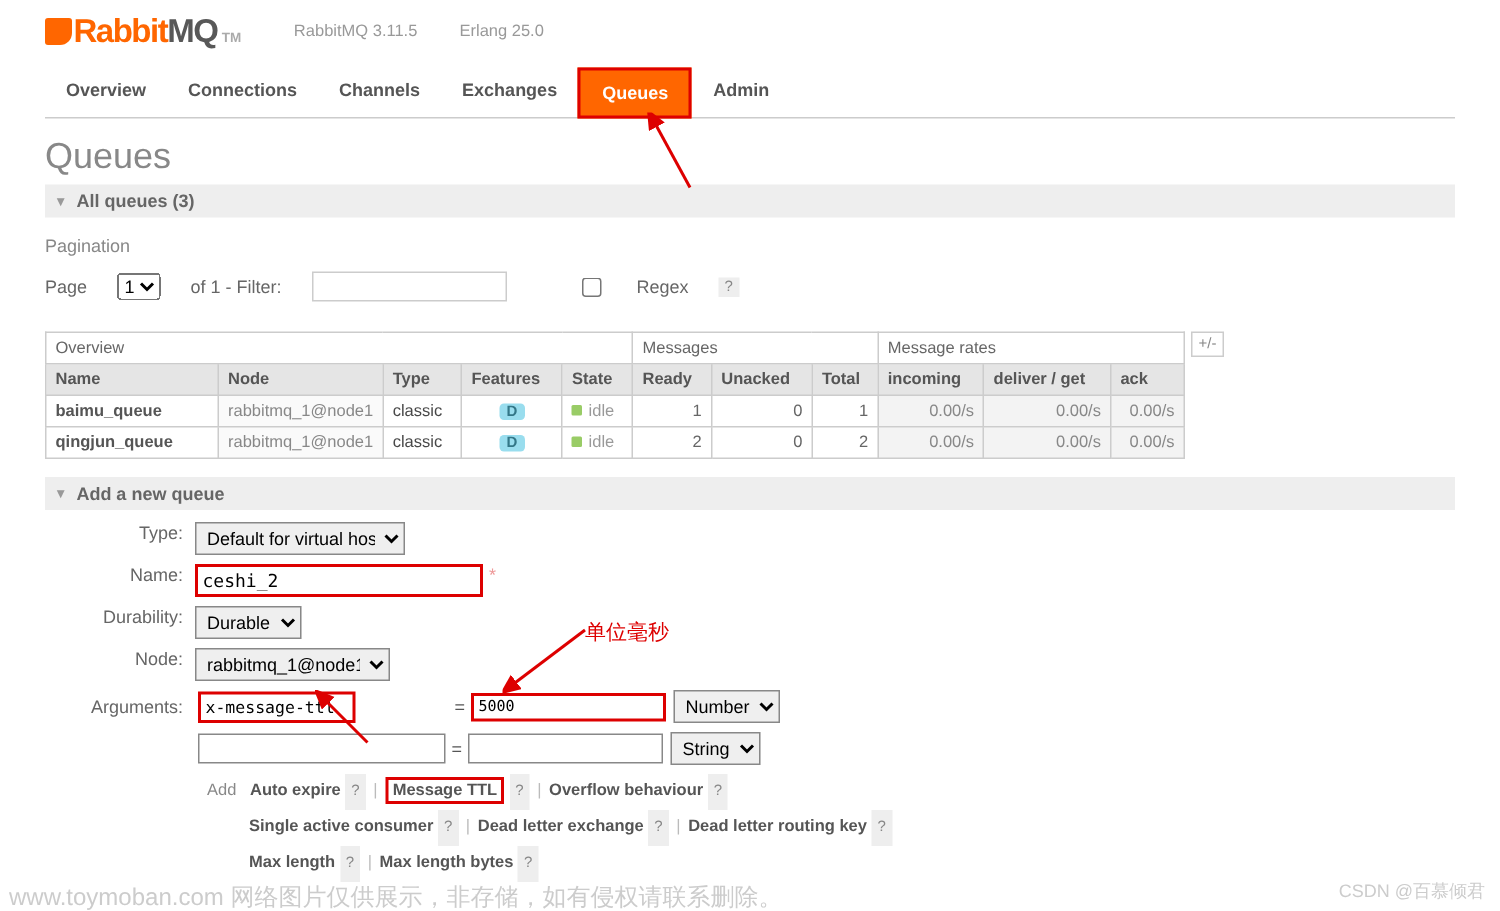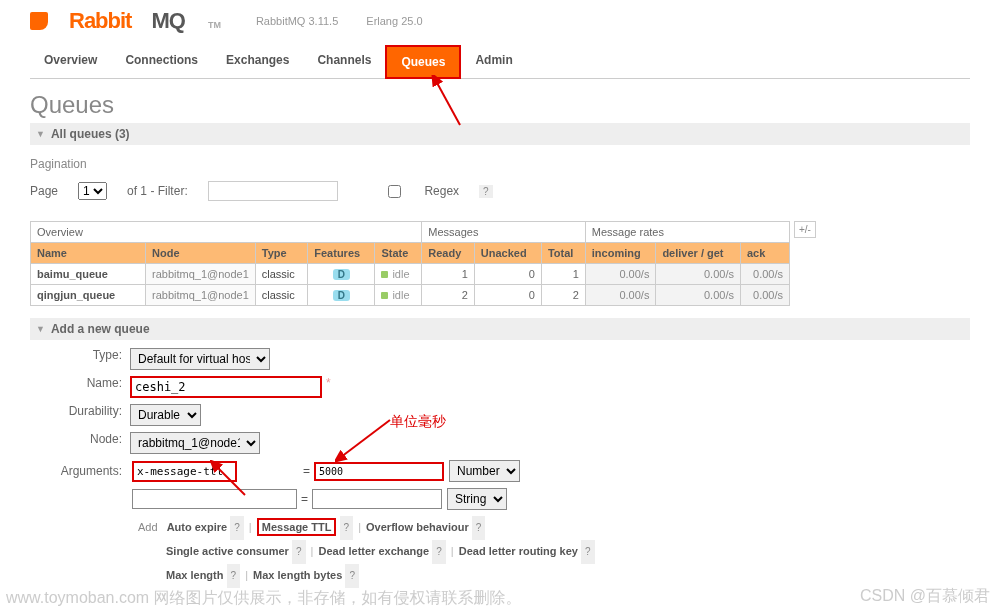--- a/index.html
+++ b/index.html
@@ -1,39 +1,39 @@
 <!DOCTYPE html>
 <html><head>
 <meta charset="utf-8">
 <style>
   * { box-sizing: border-box; }
   body { margin:0; padding:0; font-family: Verdana, sans-serif; font-size:12px; color:#484848; background:#fff; }
   .wrap { padding:0 30px; width:1000px; }
   .header { display:flex; align-items:center; padding:8px 0 0 0; }
-  .logo { display:flex; align-items:baseline; font-weight:bold;gap:20px; }
+  .logo { display:flex; align-items:baseline; font-weight:bold; }
   .logo .lb { width:18px; height:18px; background:#f60; position:relative; top:2px; margin-right:1px; border-radius:2px 2px 8px 2px; }
   .logo .r { color:#f60; font-size:22px; font-weight:bold; letter-spacing:-1px; }
   .logo .mq { color:#585858; font-size:22px; font-weight:bold; letter-spacing:-1px; }
   .logo .tm { color:#aaa; font-size:9px; margin-left:3px; }
   .version { color:#999; font-size:11px; margin-left:35px; }
   .version span { margin-right:25px; }
   .tabs { display:flex; border-bottom:1px solid #ccc; margin-top:10px; }
   .tab { padding:8px 14px; color:#555; font-weight:bold; font-size:12px; cursor:pointer; position:relative; top:1px; }
   .tab.selected { background:#f60; color:#fff; border:2px solid #d00; border-bottom:2px solid #d00; }
   h1 { font-weight:normal; font-size:24px; color:#888; margin:12px 0 4px 0; }
   .section-head { background:#eee; padding:4px 6px; font-size:12px; font-weight:bold; color:#666; display:flex; align-items:center; cursor:pointer; }
   .section-head .tri { color:#999; font-size:9px; margin-right:6px; }
   .pag-title { color:#888; font-size:12px; margin:12px 0 10px 0; }
   .page-row { display:flex; align-items:center; gap:20px; font-size:12px; color:#666; margin-bottom:20px; }
   .page-row select { font-size:12px; }
   .page-row input[type=text] { height:20px; width:130px; border:1px solid #ccc; }
   .help { display:inline-block; background:#eee; color:#888; font-size:10px; padding:1px 4px; cursor:pointer; }
   table.list { border-collapse:collapse; width:760px; }
   table.list th, table.list td { border:1px solid #ccc; padding:4px 6px; font-size:11px; text-align:left; }
-  table.list th { background:#fdba74; color:#555; font-weight:bold; }
+  table.list th { background:#e5e5e5; color:#555; font-weight:bold; }
   table.list th.group { background:#fff; font-weight:normal; color:#666; }
   table.list td.num { text-align:right; color:#666; }
   table.list td.rate { text-align:right; background:#f3f3f3; color:#888; }
   table.list td.node { color:#888; background:#fafafa; }
   .qname { color:#555; font-weight:bold; }
   .dbadge { display:inline-block; background:#99ddee; color:#337788; border-radius:3px; padding:0px 5px; font-size:10px; font-weight:bold; }
   .idle { color:#999; }
   .plusminus { color:#888; border:1px solid #ccc; padding:2px 4px; font-size:10px; margin-left:4px; cursor:pointer; }
   .form-row { display:flex; align-items:flex-start; margin:6px 0; }
   .form-label { width:100px; text-align:right; color:#666; padding-right:8px; }
@@ -41,21 +41,21 @@
   .redbox { border:2px solid #d00 !important; }
   .star { color:#e99; margin-left:4px; }
   .arg-row { display:flex; align-items:center; gap:2px; }
   .arg-row .eq { margin:0 2px; color:#555; }
   .arg-type { margin-left:3px; }
   .add-opts { margin-left:108px; font-size:11px; color:#666; line-height:22px; }
   .add-opts .lbl { color:#888; margin-right:6px; }
   .opt-link { color:#555; font-weight:bold; cursor:pointer; }
   .sep { color:#bbb; margin:0 2px; }
   .watermark-l { position:absolute; left:6px; top:588px; color:#ccc; font-size:16px; }
-  .watermark-r { position:absolute; right:10px; top:586px; color:#ccc; font-size:16px; }
+  .watermark-r { position:absolute; right:10px; top:586px; color:#ccc; font-size:12px; }
   .arrow { position:absolute; pointer-events:none; }
   .ann-text { position:absolute; color:#d00; font-size:14px; font-family:"SimSun","Microsoft YaHei",sans-serif; pointer-events:none; }
 </style>
 </head>
 <body>
 
 <div class="wrap">
 
   <div class="header">
     <div class="logo">
@@ -66,22 +66,22 @@
     </div>
     <div class="version">
       <span>RabbitMQ 3.11.5</span>
       <span>Erlang 25.0</span>
     </div>
   </div>
 
   <div class="tabs">
     <div class="tab">Overview</div>
     <div class="tab">Connections</div>
+    <div class="tab">Channels</div>
     <div class="tab">Exchanges</div>
-    <div class="tab">Channels</div>
     <div class="tab selected">Queues</div>
     <div class="tab">Admin</div>
   </div>
 
   <h1>Queues</h1>
 
   <div class="section-head">
     <span class="tri">▼</span>
     <span>All queues (3)</span>
   </div>

